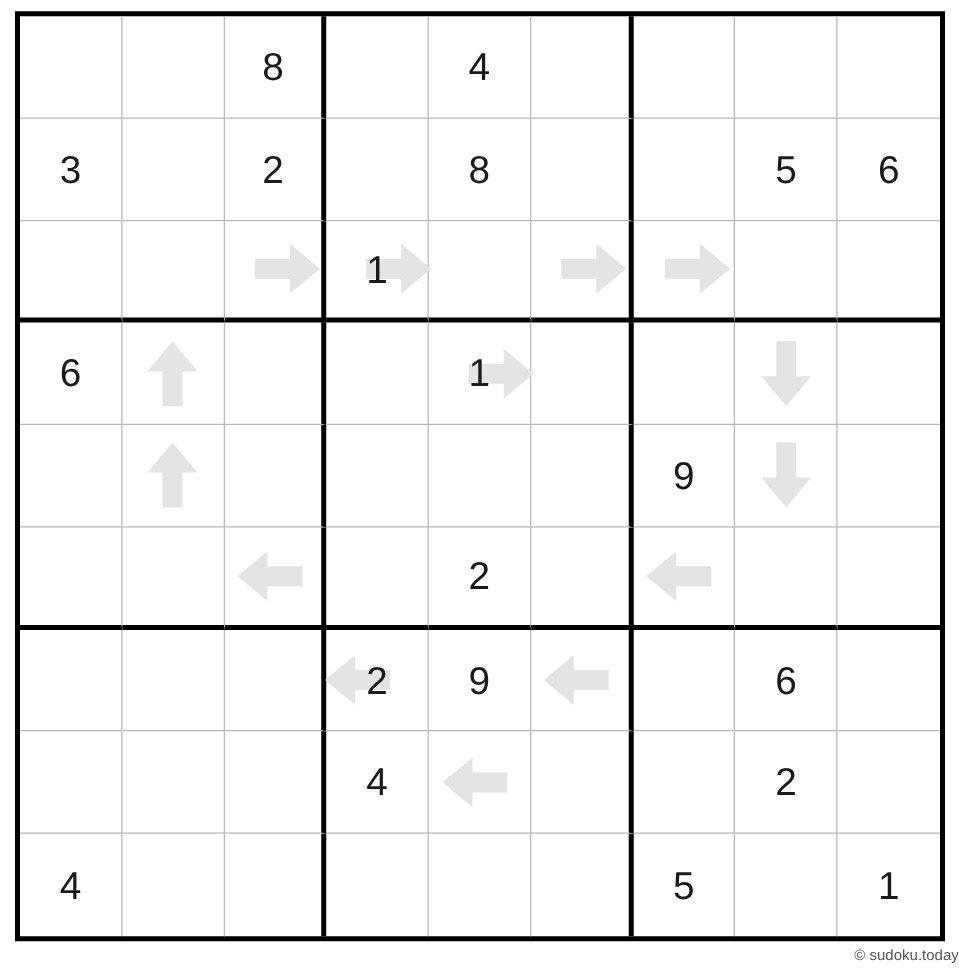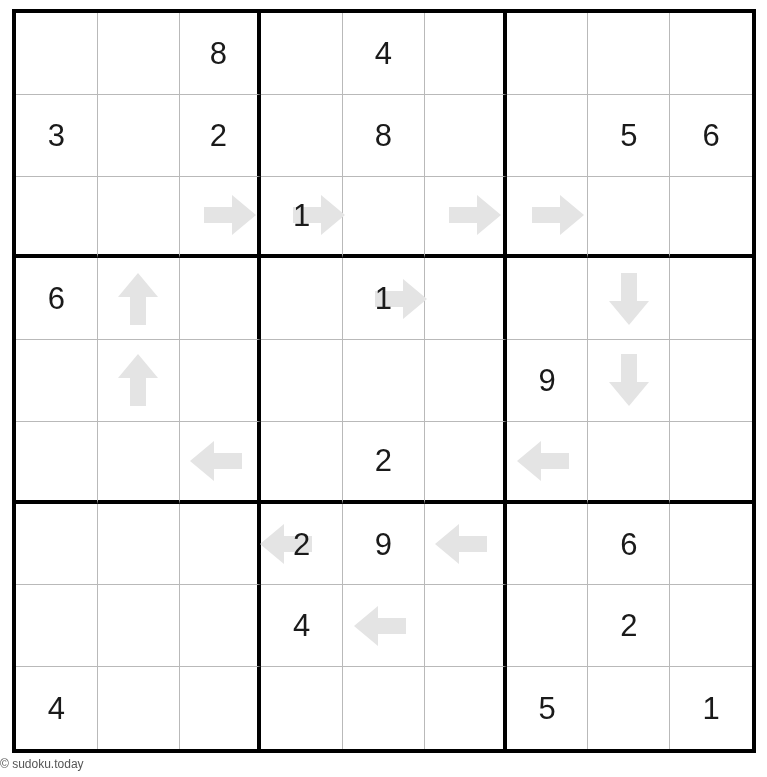--- a/index.html
+++ b/index.html
@@ -65,21 +65,21 @@
   .arrow.up    { left: 50%; top: 50%; transform: translate(-50%, -50%); }
   .arrow.down  { left: 50%; top: 50%; transform: translate(-50%, -50%); }
   
   .arrow.right.shift { left: 34%; }
   .arrow.left.shift  { left: -6%; }
   #footer {
     position: absolute;
     left: 0;
     top: 757px;
     width: 100%;
-    text-align: left;
+    text-align: right;
     font-size: 12px;
     color: #555555;
     font-family: "Liberation Sans", sans-serif;
   }
 </style>
 </head>
 <body>
 
 <div id="page">
 

